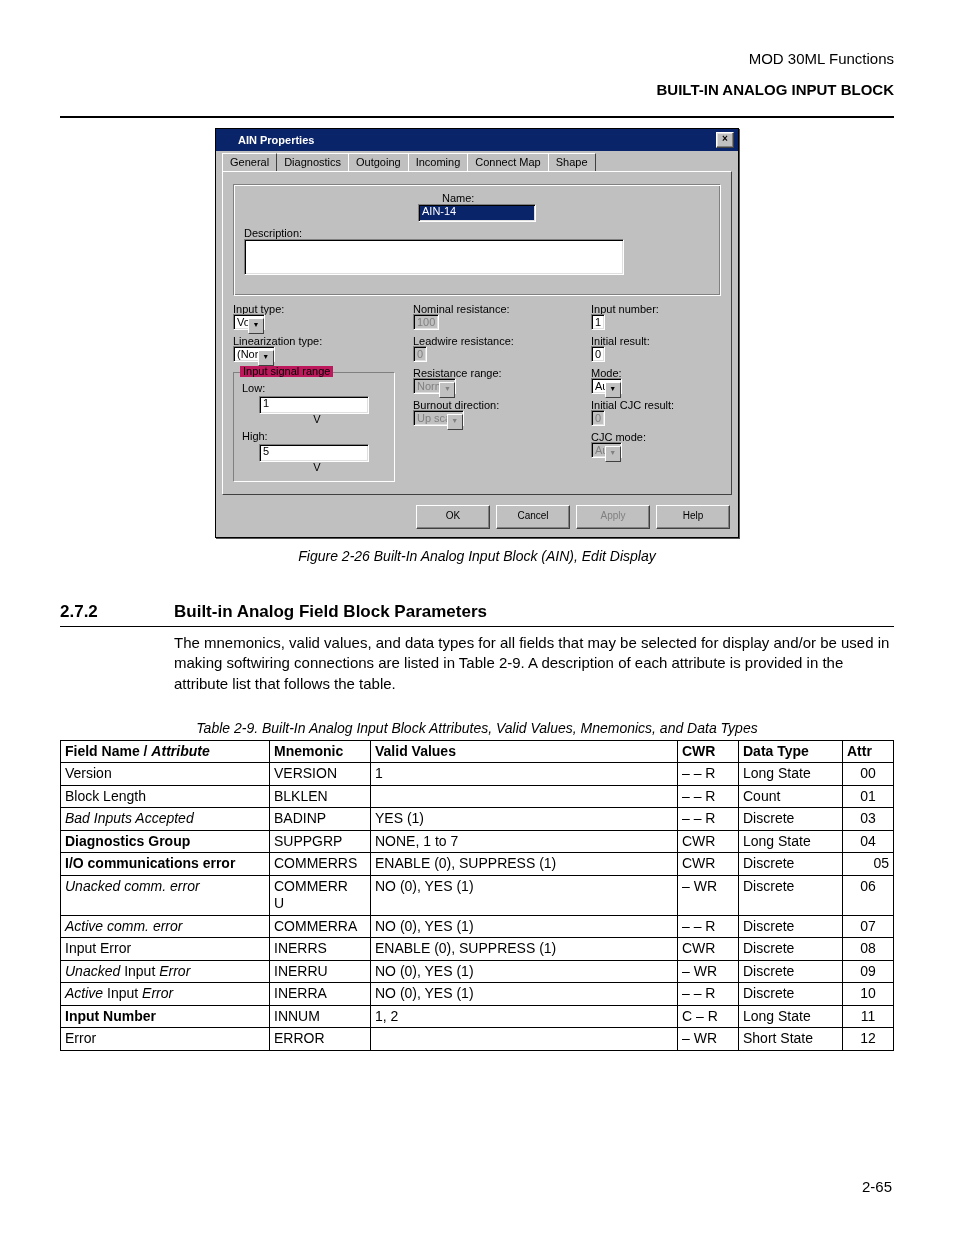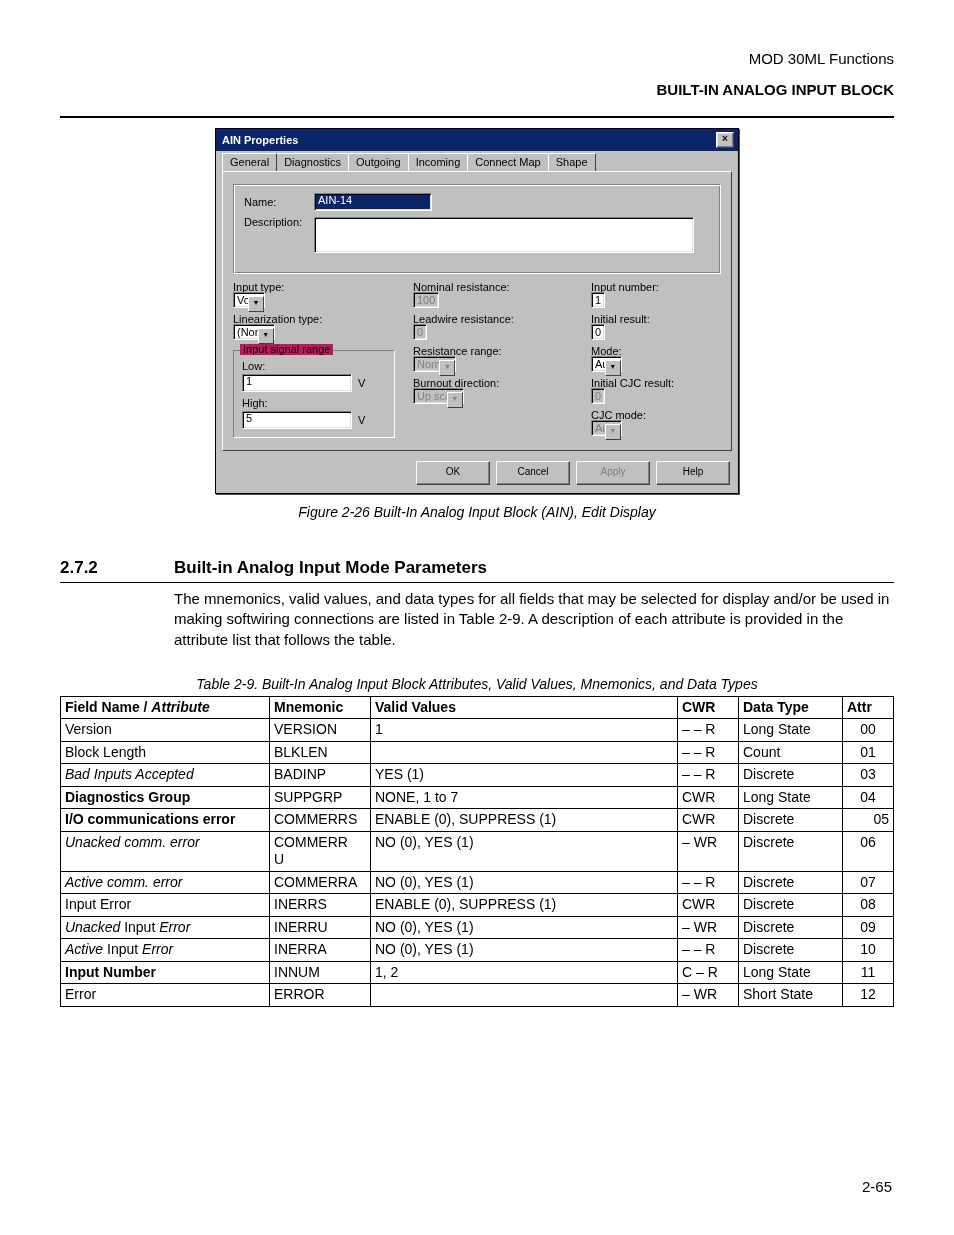--- a/index.html
+++ b/index.html
@@ -34,21 +34,21 @@
   .titlebar {
     background: #0a246a;
     color: #fff;
     padding: 3px 4px;
     display: flex;
     justify-content: space-between;
     align-items: center;
     font-weight: bold;
     font-size: 11px;
   }
-  .titlebar .title { padding-left: 2px; }
+  .titlebar .title { padding-left: 2px; margin-left: 16px; }
   .titlebar .xbtn {
     width: 16px; height: 14px;
     background: #c0c0c0;
     border: 1px solid #fff;
     border-right-color: #404040;
     border-bottom-color: #404040;
     box-shadow: inset -1px -1px 0 #808080, inset 1px 1px 0 #dfdfdf;
     text-align: center;
     font-family: Arial, sans-serif;
     font-size: 10px;
@@ -112,21 +112,21 @@
     border: 1px solid #fff;
     border-right-color: #404040;
     border-bottom-color: #404040;
     box-sizing: border-box;
     text-align: center;
     font-size: 9px;
     line-height: 14px;
   }
   .sel-btn::after { content: "▼"; font-size: 7px; color: #000; position: relative; top: -2px;}
   .sel-btn.disabled::after { color: #808080; }
-  .row { display: flex; align-items: center; margin-bottom: 6px; }
+  .row { display: flex; align-items: center; margin-bottom: 6px; flex-direction: column; }
   .cols { display: flex; gap: 18px; }
   .col { flex: 1; }
   .isr-group {
     border: 1px solid #808080;
     border-right-color: #fff;
     border-bottom-color: #fff;
     padding: 6px 8px 8px 8px;
     margin-top: 4px;
     position: relative;
   }
@@ -297,21 +297,21 @@
       <span class="wbtn">Cancel</span>
       <span class="wbtn disabled">Apply</span>
       <span class="wbtn">Help</span>
     </div>
   </div>
 
   <div class="fig-caption">Figure 2-26  Built-In Analog Input Block (AIN), Edit Display</div>
 
   <div class="section-row">
     <span class="section-num">2.7.2</span>
-    <span class="section-title">Built-in Analog Input Mode Parameters</span>
+    <span class="section-title">Built-in Analog Field Block Parameters</span>
   </div>
   <hr class="section-rule">
   <div class="body-text">The mnemonics, valid values, and data types for all fields that may be selected for display and/or be used in making softwiring connections are listed in Table 2-9.  A description of each attribute is provided in the attribute list that follows the table.</div>
 
   <div class="table-caption">Table 2-9.  Built-In Analog Input Block Attributes, Valid Values, Mnemonics, and Data Types</div>
 
   <table class="attrs">
     <thead>
       <tr>
         <th class="col-field"><span class="b">Field Name / </span><span class="bi">Attribute</span></th>

